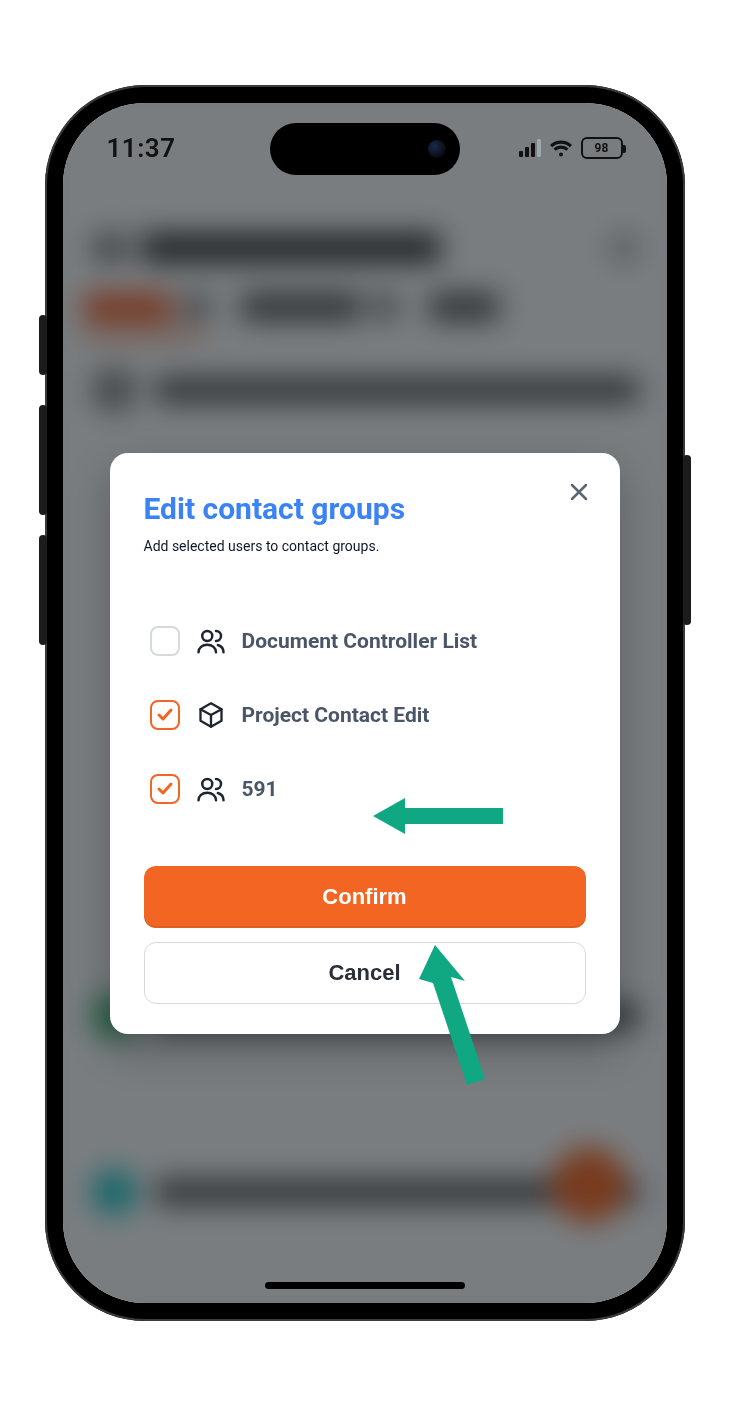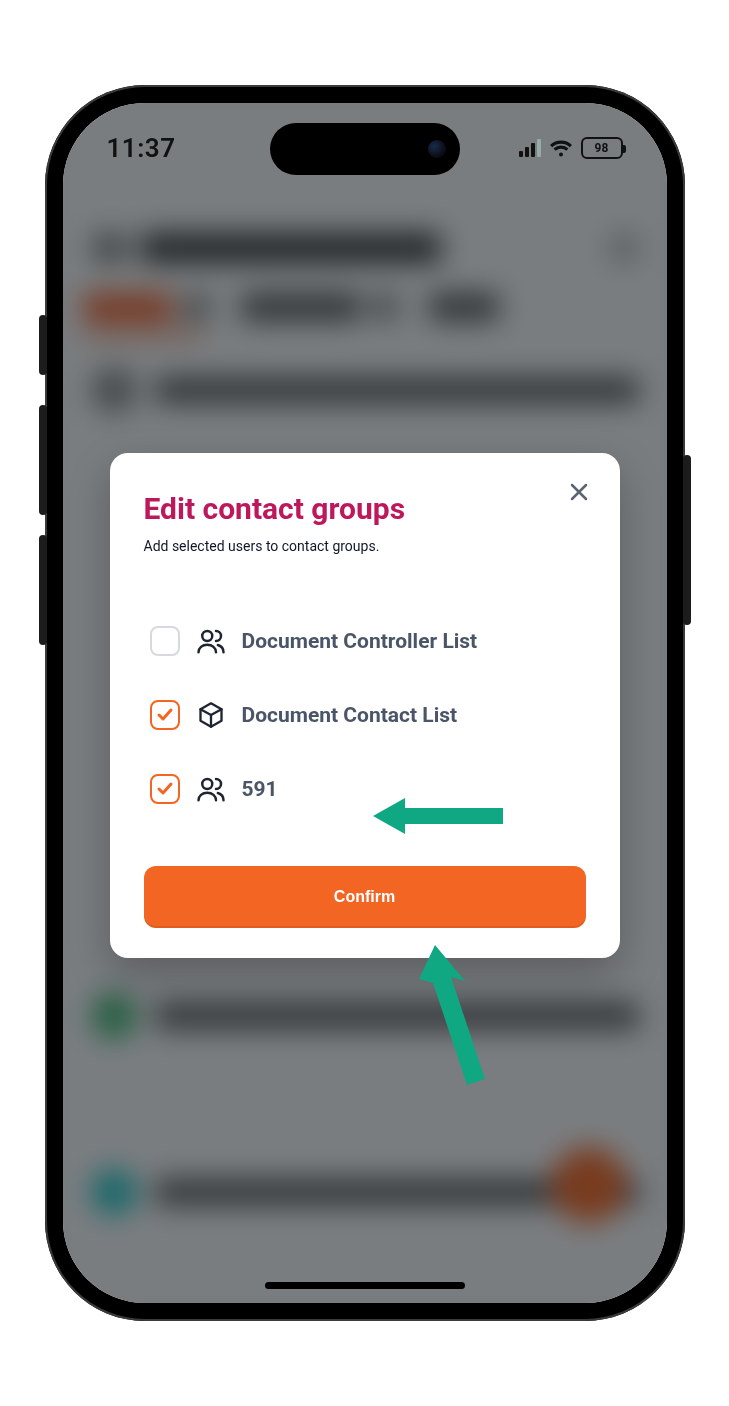--- a/index.html
+++ b/index.html
@@ -167,21 +167,21 @@
     position:absolute;
     top: 24px; right: 26px;
     width: 30px; height: 30px;
     display:flex; align-items:center; justify-content:center;
     cursor:pointer;
     color:#5b6470;
   }
   .modal h2 {
     font-size: 30px;
     font-weight: 700;
-    color:#be185d;
+    color:#3b82f6;
   }
   .modal .subtitle {
     margin-top: 12px;
     font-size: 14px;
     color:#0f172a;
   }
 
   .group-list { margin-top: 50px; }
   .group-row {
     display:flex;
@@ -212,21 +212,21 @@
   .group-label {
     font-size: 21px;
     font-weight: 700;
     color:#4a5568;
   }
 
   .modal-actions { margin-top: 40px; display:flex; flex-direction:column; gap:14px;}
   .btn {
     height: 62px;
     border-radius: 12px;
-    font-size: 16px;
+    font-size: 22px;
     font-weight: 600;
     display:flex; align-items:center; justify-content:center;
     cursor:pointer;
     border:none;
   }
   .btn.primary {
     background:#f26522;
     color:#fff;
     box-shadow: inset 0 -2px 0 rgba(0,0,0,0.08);
   }
@@ -356,21 +356,21 @@
                 <path d="M3 9l4 4 8-9" stroke="#f26522" stroke-width="3" fill="none" stroke-linecap="round" stroke-linejoin="round"></path>
               </svg>
           </div>
           <span class="group-icon">
             <svg width="28" height="28" viewBox="0 0 24 24" fill="none" stroke="#1e2430" stroke-width="2" stroke-linecap="round" stroke-linejoin="round">
                 <path d="M12 2l9 5v10l-9 5-9-5V7l9-5z"></path>
                 <path d="M3 7l9 5 9-5"></path>
                 <path d="M12 12v10"></path>
               </svg>
           </span>
-          <span class="group-label">Document Contact List</span>
+          <span class="group-label">Project Contact Edit</span>
         </div>
 
         <div class="group-row">
           <div class="checkbox checked">
             <svg width="18" height="18" viewBox="0 0 18 18">
                 <path d="M3 9l4 4 8-9" stroke="#f26522" stroke-width="3" fill="none" stroke-linecap="round" stroke-linejoin="round"></path>
               </svg>
           </div>
           <span class="group-icon">
             <svg width="30" height="30" viewBox="0 0 24 24" fill="none" stroke="#1e2430" stroke-width="2" stroke-linecap="round" stroke-linejoin="round">
@@ -380,20 +380,21 @@
                 <path d="M22 21c0-2.8-1.8-5-4.5-5.8"></path>
               </svg>
           </span>
           <span class="group-label">591</span>
         </div>
 
       </div>
 
       <div class="modal-actions">
         <button class="btn primary">Confirm</button>
+        <button class="btn secondary">Cancel</button>
       </div>
     </div>
 
     <div class="annot-arrow" style="left:310px; top:691px;">
       <svg width="130" height="44" viewBox="0 0 130 44">
         <polygon points="0,22 32,4 32,14 130,14 130,30 32,30 32,40" fill="#10a882"></polygon>
       </svg>
     </div>
     <div class="annot-arrow" style="left:342px; top:842px;">
       <svg width="90" height="150" viewBox="0 0 90 150">

